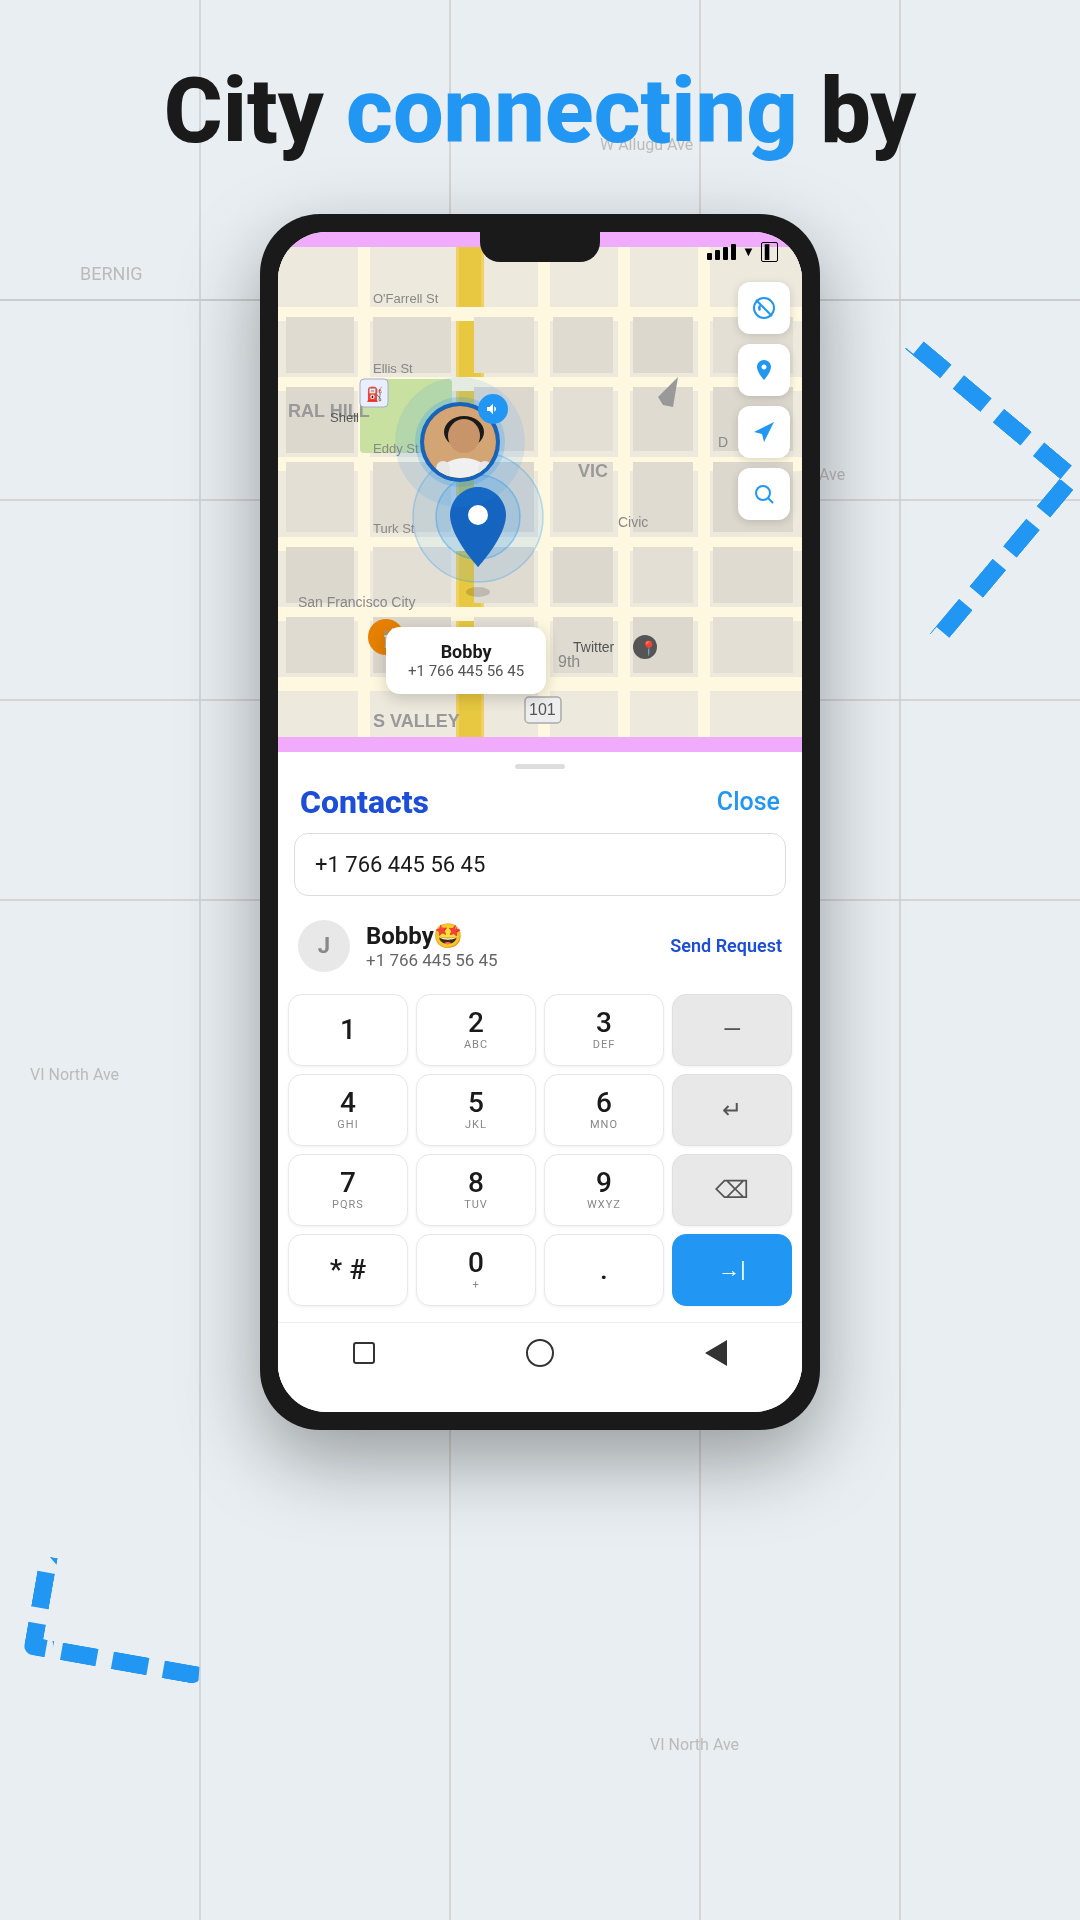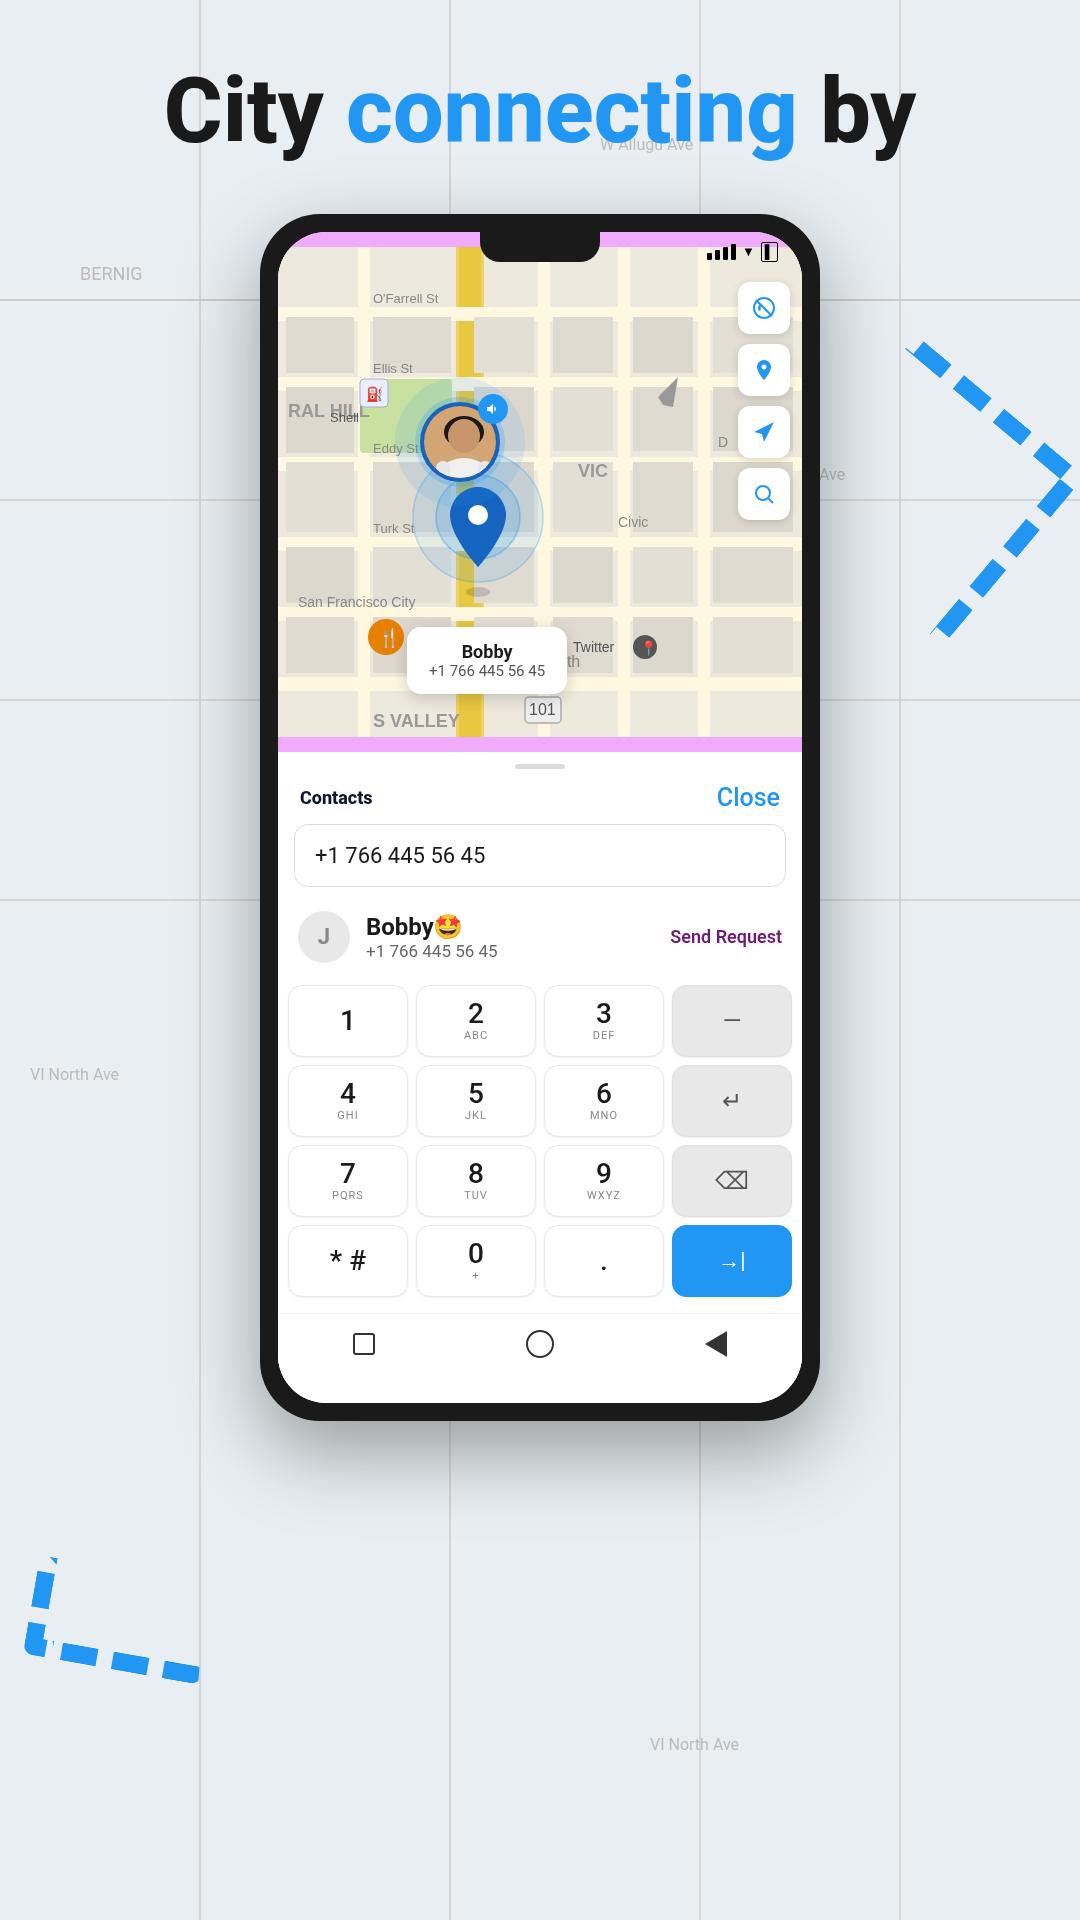--- a/index.html
+++ b/index.html
@@ -174,21 +174,20 @@
       position: absolute;
       bottom: 78px;
       left: 50%;
       transform: translateX(-48%);
       background: white;
       border-radius: 14px;
       padding: 14px 22px;
       box-shadow: 0 4px 16px rgba(0,0,0,0.18);
       text-align: center;
       z-index: 8;
-      margin-left: 21px;
     }
     .popup-name {
       font-size: 18px;
       font-weight: 700;
       color: #1a1a1a;
     }
     .popup-phone {
       font-size: 15px;
       color: #555;
     }
@@ -211,23 +210,23 @@
       border-radius: 3px;
     }
 
     .panel-header {
       display: flex;
       justify-content: space-between;
       align-items: center;
       padding: 14px 22px 12px 22px;
     }
     .contacts-title {
-      font-size: 18px;
+      font-size: 32px;
       font-weight: 800;
-      color: #0f172a;
+      color: #1d4ed8;
     }
     .close-btn {
       font-size: 25px;
       color: #2196F3;
       font-weight: 500;
       cursor: pointer;
     }
 
     
     .phone-input-row {
@@ -268,21 +267,21 @@
       font-weight: 700;
       color: #1a1a1a;
     }
     .contact-phone {
       font-size: 17px;
       color: #666;
     }
     .send-request-btn {
       font-size: 18px;
       font-weight: 600;
-      color: #701a75;
+      color: #1d4ed8;
       cursor: pointer;
       white-space: nowrap;
     }
 
     
     .dialpad {
       padding: 6px 10px 8px 10px;
     }
     .dialpad-row {
       display: flex;

